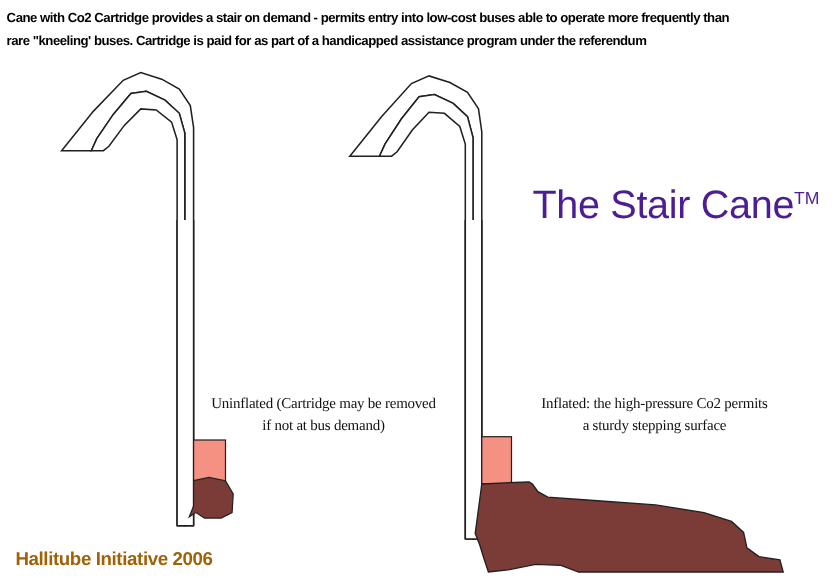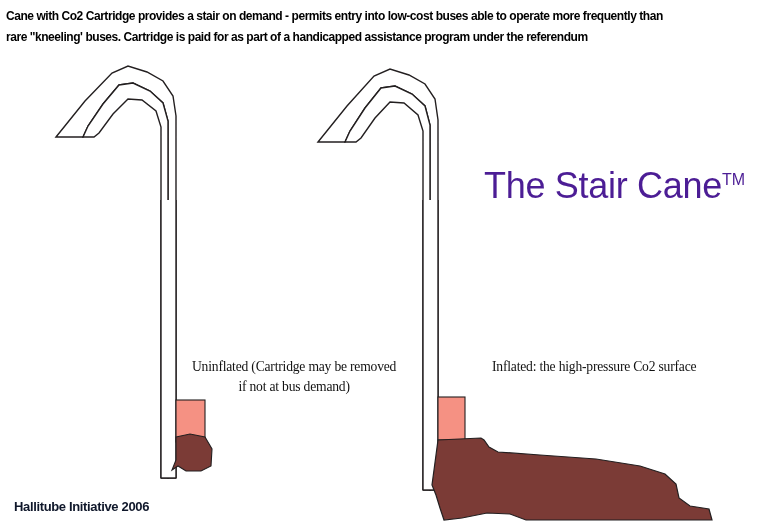--- a/index.html
+++ b/index.html
@@ -79,23 +79,23 @@
   #brand-title .tm {
     font-size: 16px;
     vertical-align: super;
     letter-spacing: 0;
   }
   #footer-credit {
     position: absolute;
     left: 14px;
     top: 499px;
     font-family: "Liberation Sans", sans-serif;
-    font-size: 13px;
+    font-size: 17px;
     font-weight: bold;
-    color: #0f172a;
+    color: #a16207;
     letter-spacing: -0.35px;
     white-space: nowrap;
   }
 </style>
 </head>
 <body>
 
 <div id="page">
 
   <div id="header-caption">
@@ -154,20 +154,21 @@
                L 440,508 L 436,495 L 432,485 L 434,470 L 436,455 Z"></path>
     </g>
   </svg>
 
   <div class="anno" id="anno-uninflated">
     <span>Uninflated (Cartridge may be removed</span>
     <span>if not at bus demand)</span>
   </div>
 
   <div class="anno" id="anno-inflated">
-    <span>Inflated: the high-pressure Co2 surface</span>
+    <span>Inflated: the high-pressure Co2 permits</span>
+    <span>a sturdy stepping surface</span>
   </div>
 
   <div id="brand-title"><span>The Stair Cane</span><span class="tm">TM</span></div>
 
   <div id="footer-credit">Hallitube Initiative 2006</div>
 
 </div>
 
 </body></html>

